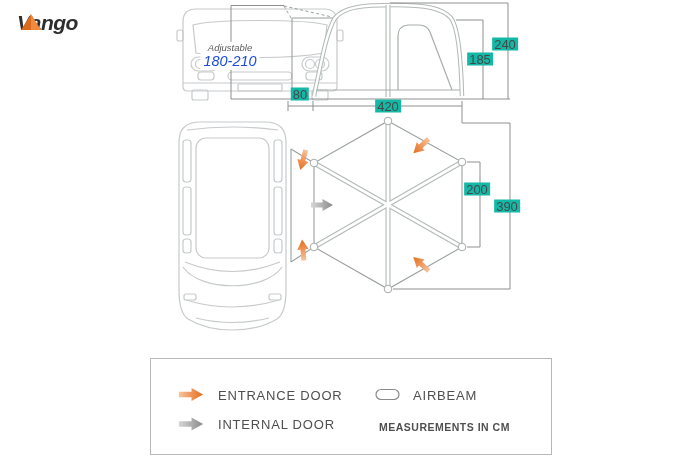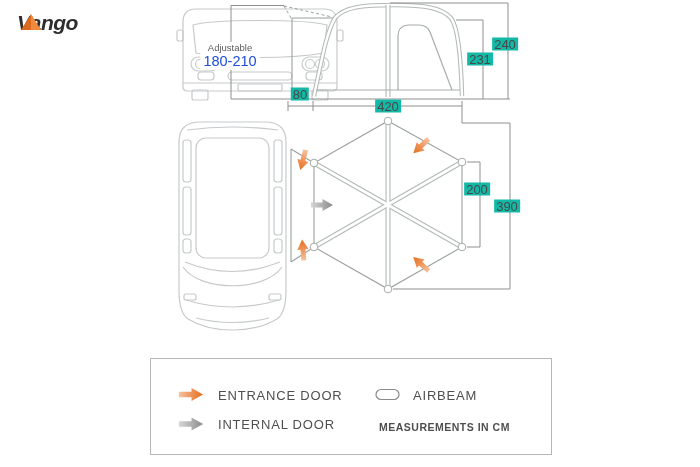--- a/index.html
+++ b/index.html
@@ -3,21 +3,21 @@
 <meta charset="utf-8">
 <style>
   html,body{margin:0;padding:0;background:#fff;}
   .stage{position:relative;width:700px;height:467px;background:#fff;overflow:hidden;
          font-family:"Liberation Sans",sans-serif;}
   .stage svg{position:absolute;left:0;top:0;}
   .lbl{position:absolute;transform:translate(-50%,-50%);background:#14b8a6;padding:0 2px;
        color:#474747;font-size:13px;white-space:nowrap;line-height:1;}
   .lbl-left{transform:translate(0,-50%);text-align:center;}
   .adj{position:absolute;transform:translate(-50%,-50%);background:#fff;text-align:center;
-       padding:1px 3px;white-space:nowrap;}
+       padding:1px 3px;white-space:nowrap;font-style:italic;}
   .adj .l1{display:block;font-size:9.5px;color:#5a5a5a;line-height:1.15;}
   .adj .l2{display:block;font-size:14.5px;color:#1d4ed8;line-height:1.05;}
   .legend-box{position:absolute;left:150px;top:358px;width:400px;height:95px;
               border:1px solid #b7b7b7;background:transparent;}
   .leg-txt{color:#4f4f4f;font-size:13px;letter-spacing:0.8px;}
   .leg-small{color:#4f4f4f;font-size:10.5px;letter-spacing:0.5px;font-weight:bold;}
   .logo{position:absolute;left:20px;top:12px;display:flex;align-items:flex-start;}
   .logo-text{font-size:21px;font-weight:800;font-style:italic;color:#2e2e2e;
              letter-spacing:-0.5px;margin-left:-3px;line-height:1;}
 </style>
@@ -165,21 +165,21 @@
     </svg>
     <span class="logo-text">Vango</span>
   </div>
 
   <div class="adj" style="left:230px;top:56px">
     <span class="l1">Adjustable</span>
     <span class="l2">180-210</span>
   </div>
 
   <span class="lbl" style="left:505px;top:44px">240</span>
-  <span class="lbl" style="left:480px;top:59px">231</span>
+  <span class="lbl" style="left:480px;top:59px">185</span>
   <span class="lbl" style="left:300px;top:94px">80</span>
   <span class="lbl" style="left:388px;top:106px">420</span>
   <span class="lbl" style="left:477px;top:189px">200</span>
   <span class="lbl" style="left:507px;top:206px">390</span>
 
   <div class="legend-box"></div>
   <span class="lbl lbl-left leg-txt" style="left:216px;top:395px;background:transparent">ENTRANCE DOOR</span>
   <span class="lbl lbl-left leg-txt" style="left:216px;top:424px;background:transparent">INTERNAL DOOR</span>
   <span class="lbl lbl-left leg-txt" style="left:411px;top:395px;background:transparent">AIRBEAM</span>
   <span class="lbl lbl-left leg-small" style="left:377px;top:427px;background:transparent">MEASUREMENTS IN CM</span>

